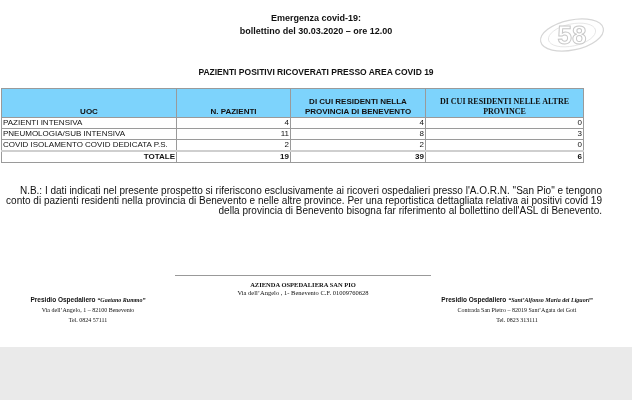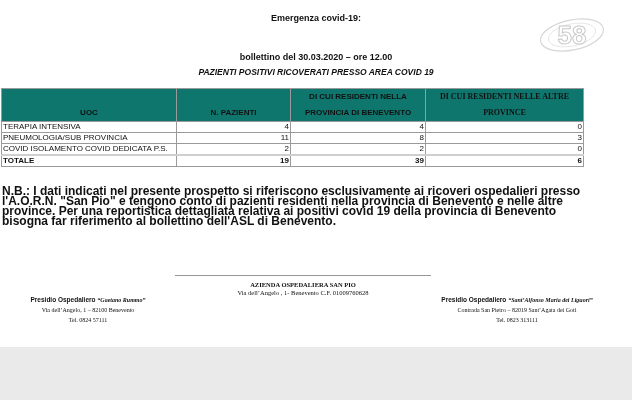--- a/index.html
+++ b/index.html
@@ -1,31 +1,31 @@
 <!DOCTYPE html>
 <html><head>
 <meta charset="utf-8">
 <style>
   html, body { margin:0; padding:0; }
   body { width:632px; height:400px; position:relative; background:#ffffff; overflow:hidden; font-family:"Liberation Sans", sans-serif; color:#111; }
   .doc { position:absolute; left:0; top:0; width:632px; height:346px; background:#fff; }
   .bottom-band { position:absolute; left:0; top:347px; width:632px; height:53px; background:#eaeaea; }
   .header-title { position:absolute; left:0; width:632px; text-align:center; font-weight:bold; font-size:9px; }
-  .t1 { top:13px; } .t2 { top:26px;margin-top:26px; }
+  .t1 { top:13px; } .t2 { top:26px; }
   .logo { position:absolute; left:536px; top:10px; width:72px; height:48px; }
-  .sect-title { position:absolute; left:0; width:632px; top:67px; text-align:center; font-weight:bold; font-size:8.5px;font-style:italic; }
+  .sect-title { position:absolute; left:0; width:632px; top:67px; text-align:center; font-weight:bold; font-size:8.5px; }
   table.grid { position:absolute; left:1px; top:88px; border-collapse:collapse; font-size:8px; }
   table.grid td, table.grid th { border:1px solid #9a9a9a; padding:0 1px; height:10px; line-height:10px; white-space:nowrap; }
-  table.grid th { background:#0f766e; font-weight:bold; vertical-align:bottom; text-align:center; height:13px; line-height:16px; }
+  table.grid th { background:#7dd3fc; font-weight:bold; vertical-align:bottom; text-align:center; height:13px; line-height:10px; }
   table.grid thead tr.hrow th { height:28px; }
   .c1 { width:172px; } .c2 { width:111px; } .c3 { width:132px; } .c4 { width:155px; }
   td.num { text-align:right; }
   tr.total td { font-weight:bold; border-top:2px solid #cfcfcf; }
-  tr.total td.lbl { text-align:left; }
-  .nb { position:absolute; left:2px; top:186px; width:600px; font-size:12px; font-weight:bold; line-height:10px; }
+  tr.total td.lbl { text-align:right; }
+  .nb { position:absolute; left:2px; top:186px; width:600px; font-size:10px; font-weight:normal; line-height:10px;text-align:right; }
   .rule { position:absolute; left:175px; top:275px; width:256px; height:1px; background:#999; }
   .az { position:absolute; left:175px; top:281px; width:256px; text-align:center; font-family:"Liberation Serif", serif; font-size:6.5px; line-height:8px; }
   .az b { font-weight:bold; }
   .presidio { position:absolute; font-size:6.5px; line-height:10px; text-align:center; }
   .presidio .name { font-family:"Liberation Sans", sans-serif; font-weight:bold; }
   .presidio .name i { font-family:"Liberation Serif", serif; font-weight:bold; font-size:6px; }
   .presidio .addr { font-family:"Liberation Serif", serif; font-size:6px; }
   .p-left { left:28px; top:295px; width:120px; }
   .p-right { left:432px; top:295px; width:170px; }
 </style>
@@ -49,27 +49,27 @@
     <thead>
       <tr class="hrow">
         <th class="c1">UOC</th>
         <th class="c2">N. PAZIENTI</th>
         <th class="c3" style="white-space:normal;"><span>DI CUI RESIDENTI NELLA PROVINCIA DI BENEVENTO</span></th>
         <th class="c4" style="white-space:normal;font-family:Liberation Serif, serif;"><span>DI CUI RESIDENTI NELLE ALTRE PROVINCE</span></th>
       </tr>
     </thead>
     <tbody>
       <tr>
-        <td>TERAPIA INTENSIVA</td>
+        <td>PAZIENTI INTENSIVA</td>
         <td class="num">4</td>
         <td class="num">4</td>
         <td class="num">0</td>
       </tr>
       <tr>
-        <td>PNEUMOLOGIA/SUB PROVINCIA</td>
+        <td>PNEUMOLOGIA/SUB INTENSIVA</td>
         <td class="num">11</td>
         <td class="num">8</td>
         <td class="num">3</td>
       </tr>
       <tr>
         <td>COVID ISOLAMENTO COVID DEDICATA P.S.</td>
         <td class="num">2</td>
         <td class="num">2</td>
         <td class="num">0</td>
       </tr>

